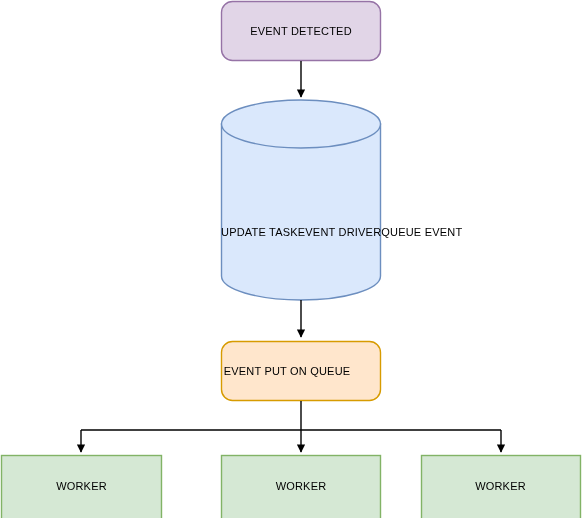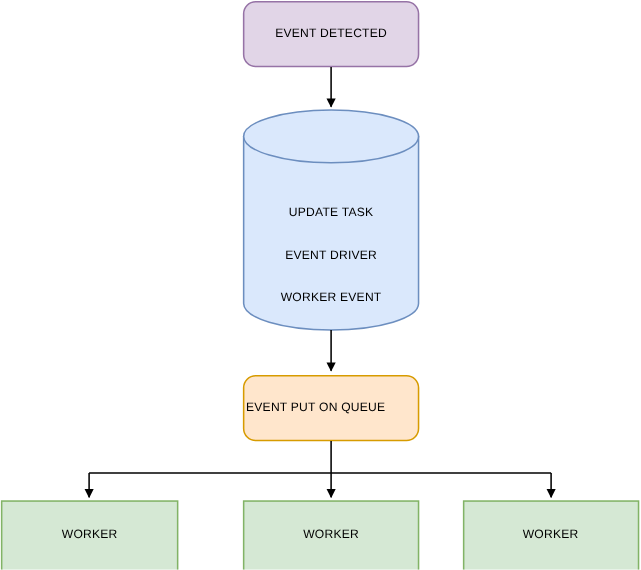--- a/index.html
+++ b/index.html
@@ -44,21 +44,21 @@
     top: 1px;
     width: 160px;
     height: 60px;
   }
   
   #label-db-lines {
     left: 221px;
     top: 186px;
     width: 160px;
     height: 92px;
-    flex-direction: column;
+    flex-direction: row;
     justify-content: space-between;
   }
   #label-db-lines .db-line {
     width: 100%;
     text-align: center;
     line-height: 14px;
   }
   
   #label-event-queue {
     left: 221px;
@@ -122,21 +122,21 @@
     <rect x="1.5" y="455.5" width="160" height="70" fill="#d5e8d4" stroke="#82b366" stroke-width="1.4"></rect>
     <rect x="221.5" y="455.5" width="159" height="70" fill="#d5e8d4" stroke="#82b366" stroke-width="1.4"></rect>
     <rect x="421.5" y="455.5" width="159" height="70" fill="#d5e8d4" stroke="#82b366" stroke-width="1.4"></rect>
   </svg>
 
   <div class="node-label" id="label-event-detected">EVENT DETECTED</div>
 
   <div class="node-label" id="label-db-lines">
     <span class="db-line">UPDATE TASK</span>
     <span class="db-line">EVENT DRIVER</span>
-    <span class="db-line">WORKER EVENT</span>
+    <span class="db-line">QUEUE EVENT</span>
   </div>
 
   <div class="node-label" id="label-event-queue">EVENT PUT ON QUEUE</div>
 
   <div class="node-label" id="label-worker-1">WORKER</div>
 
   <div class="node-label" id="label-worker-2">WORKER</div>
 
   <div class="node-label" id="label-worker-3">WORKER</div>
 

